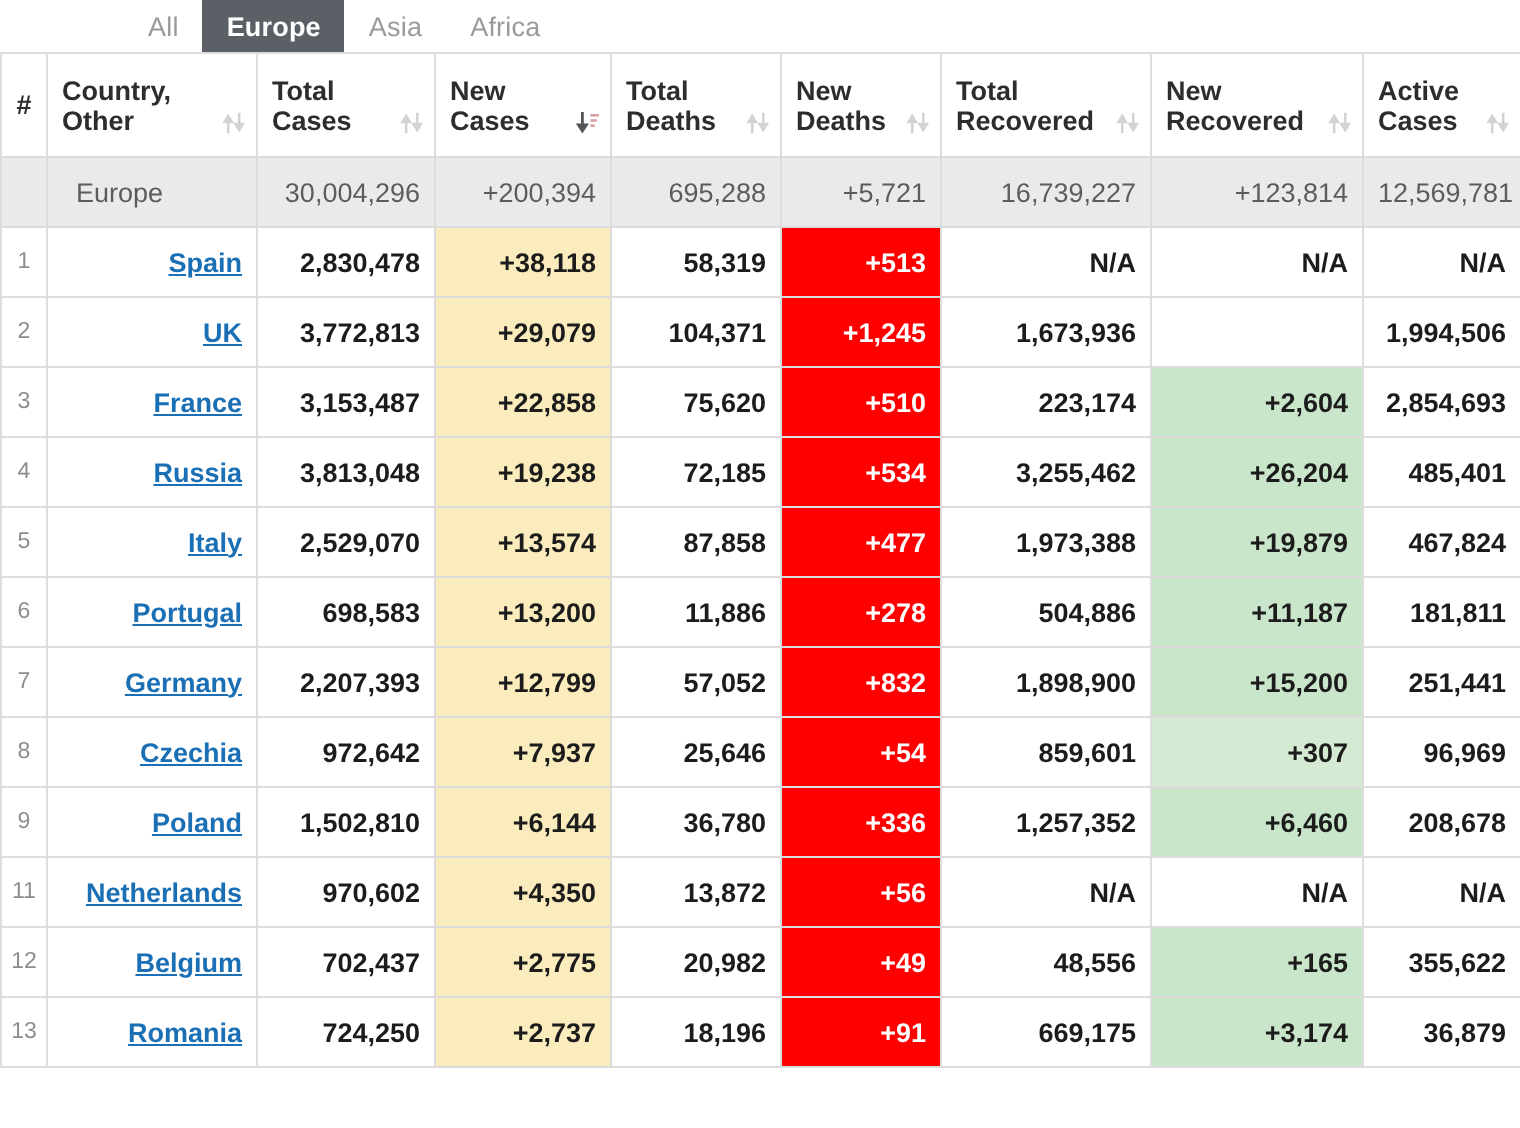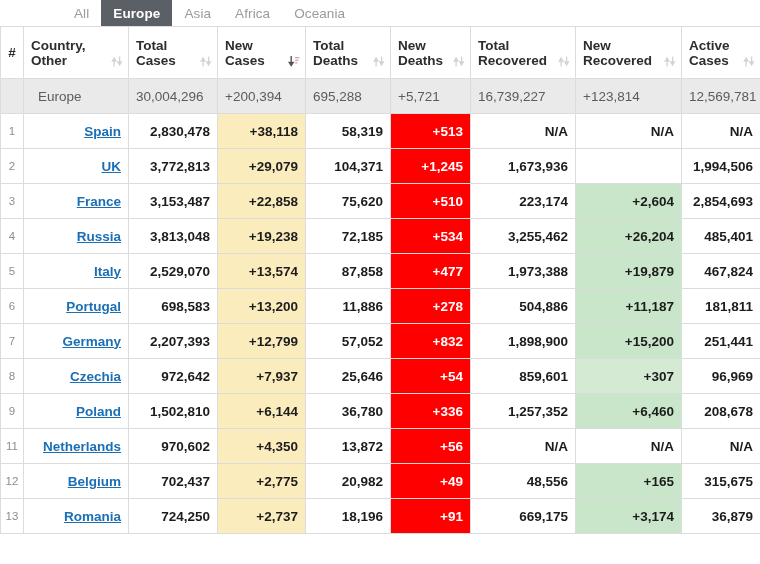--- a/index.html
+++ b/index.html
@@ -89,21 +89,21 @@
     height: 13px;
     line-height: 0;
   }
   .sorticon svg { display: block; }
 
   
   tbody td { height: 35px; }
   tbody tr.summary td {
     background: #eaeaea;
     color: #5c5c5c;
-    text-align: left;
+    text-align: right;
     font-weight: normal;
     font-size: 13.5px;
   }
   tbody tr.summary td.name {
     text-align: left;
     padding-left: 14px;
   }
   tbody tr.summary td.rank { background: #eaeaea; }
 
   tbody tr.country td {
@@ -140,21 +140,20 @@
   td.blank     { background: #ffffff !important; }
 </style>
 </head>
 <body>
 
 <div id="tabbar">
     <div class="tab">All</div>
     <div class="tab active">Europe</div>
     <div class="tab">Asia</div>
     <div class="tab">Africa</div>
-    <div class="tab">Oceania</div>
   </div>
 
 <div id="tablewrap">
   <table>
     <colgroup>
       <col class="c-num">
         <col class="c-ctry">
         <col class="c-tc">
         <col class="c-nc">
       <col class="c-td">
@@ -342,21 +341,21 @@
         </tr>
         <tr class="country">
           <td class="rank">12</td>
           <td class="name"><a href="#">Belgium</a></td>
           <td class="">702,437</td>
           <td class="newcases">+2,775</td>
           <td class="">20,982</td>
           <td class="newdeaths">+49</td>
           <td class="">48,556</td>
           <td class="newrec">+165</td>
-          <td class="">315,675</td>
+          <td class="">355,622</td>
         </tr>
         <tr class="country">
           <td class="rank">13</td>
           <td class="name"><a href="#">Romania</a></td>
           <td class="">724,250</td>
           <td class="newcases">+2,737</td>
           <td class="">18,196</td>
           <td class="newdeaths">+91</td>
           <td class="">669,175</td>
           <td class="newrec">+3,174</td>

